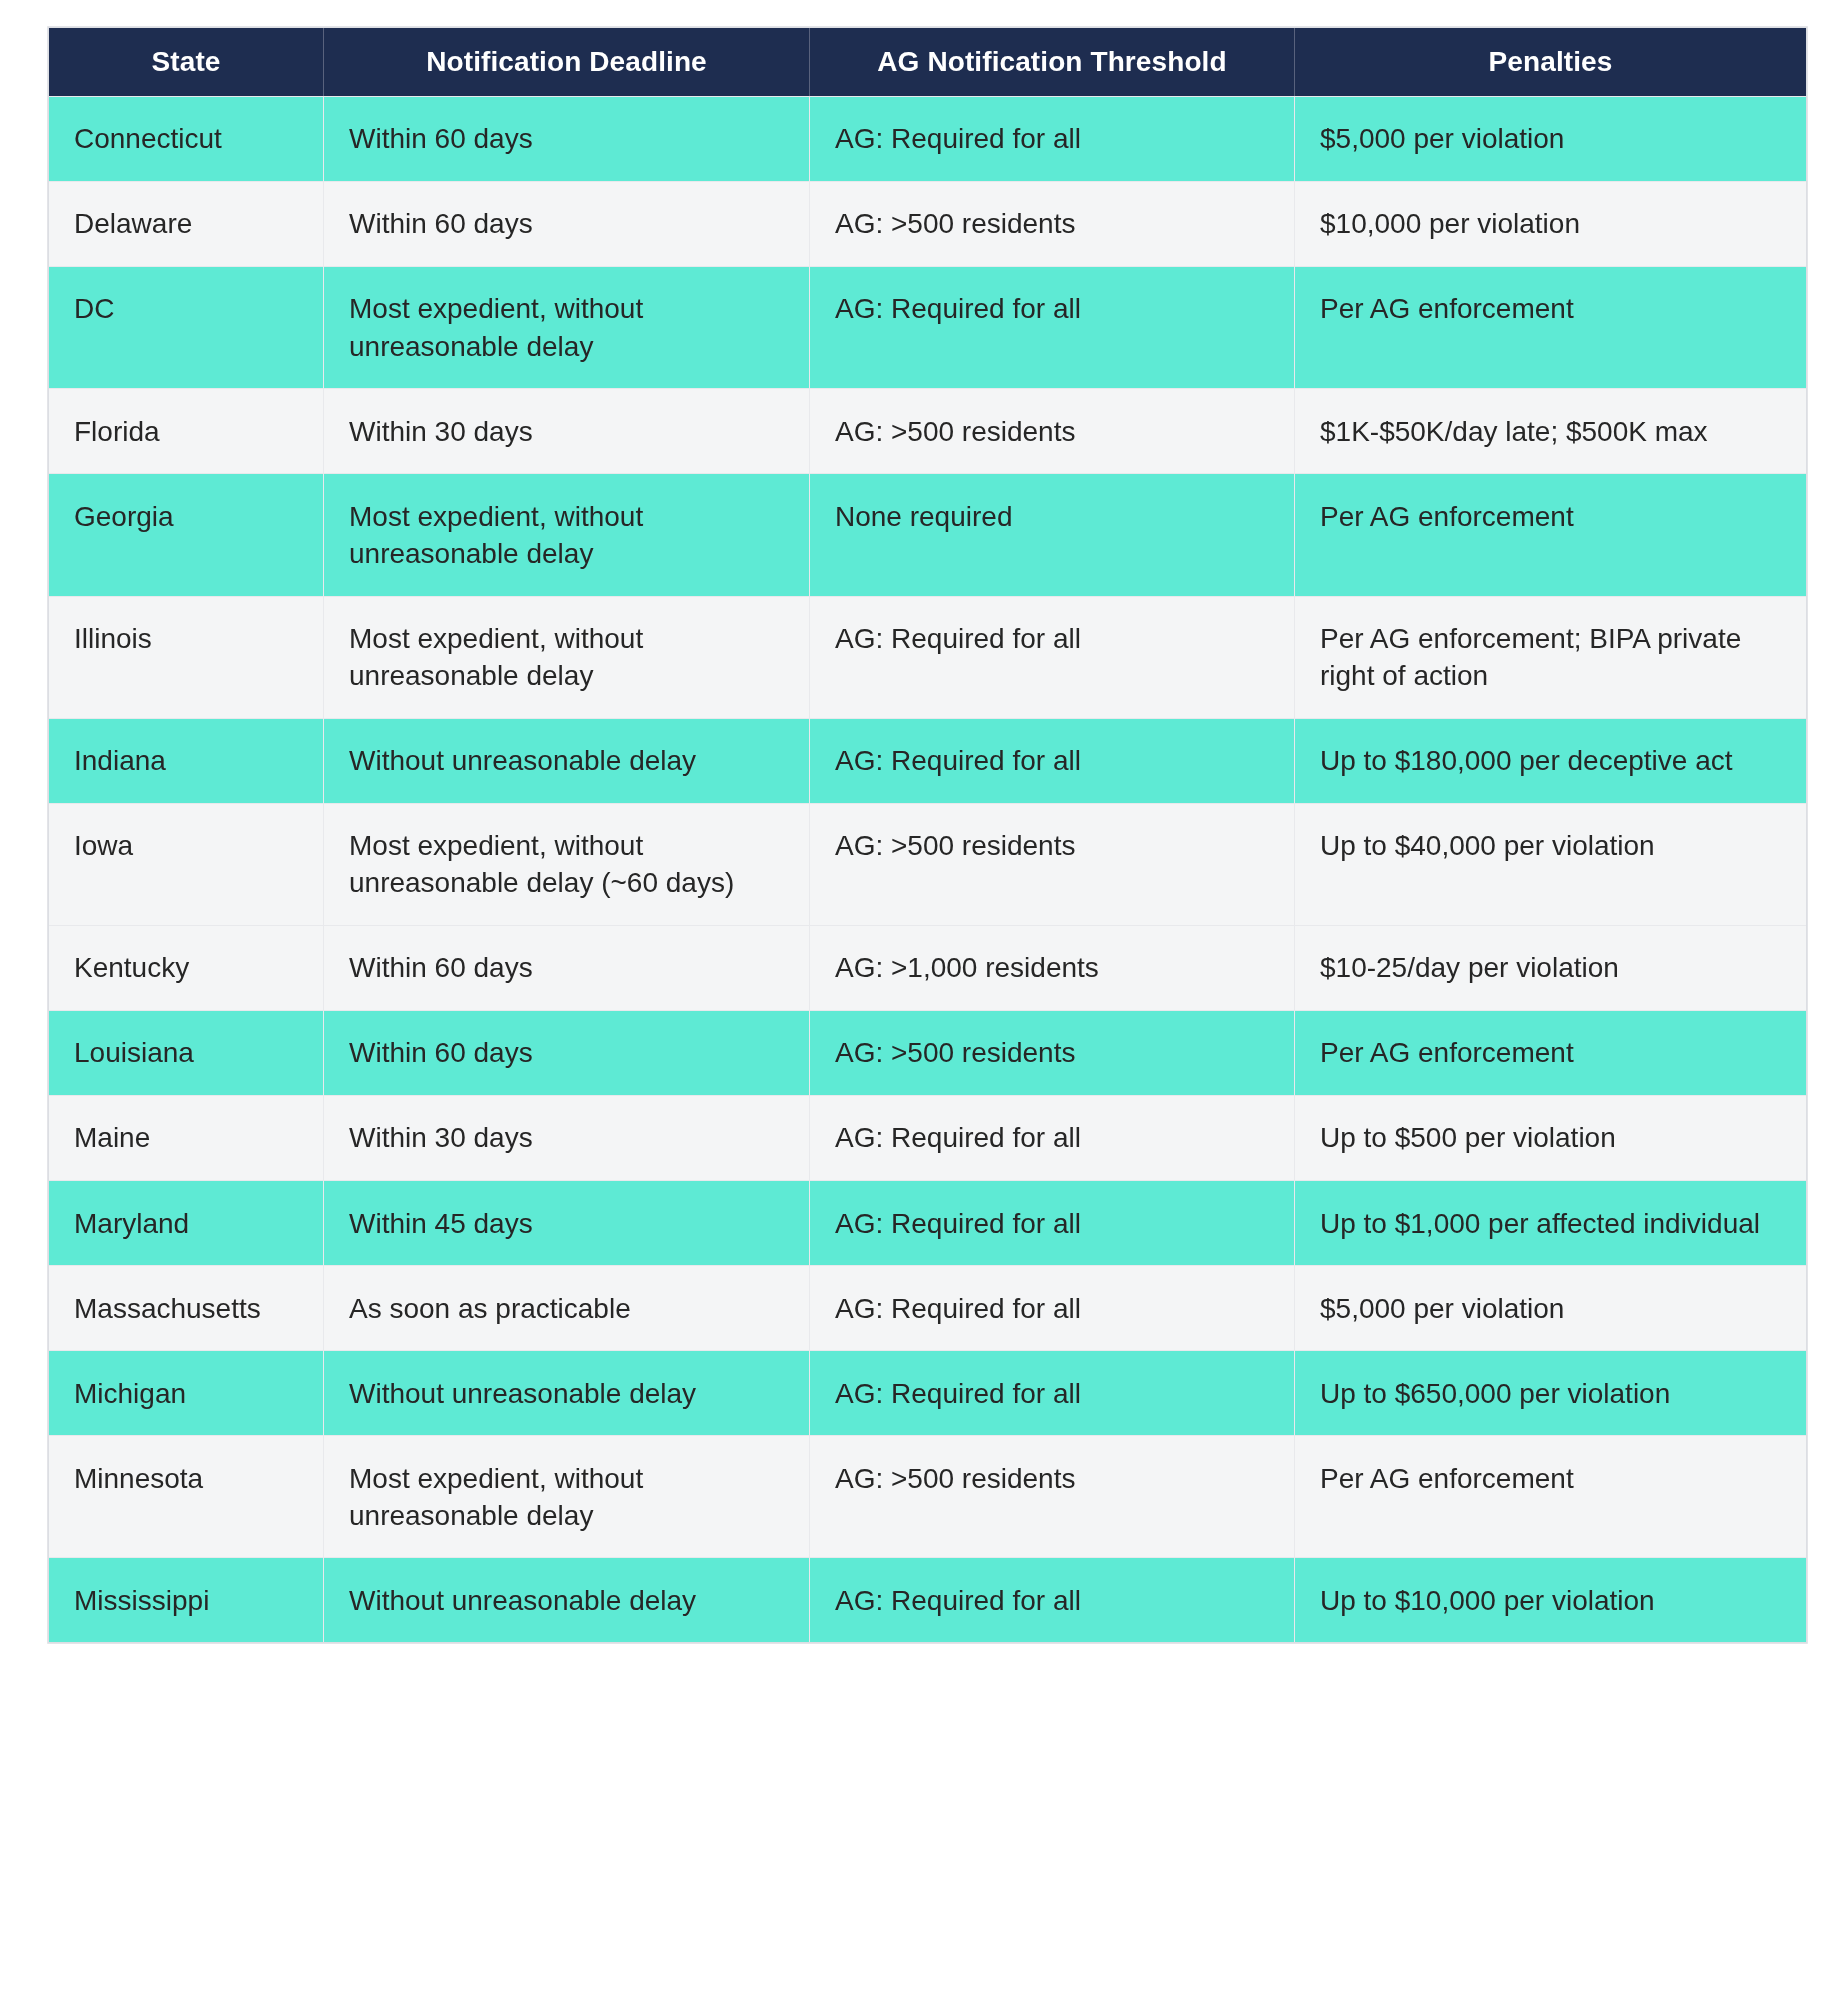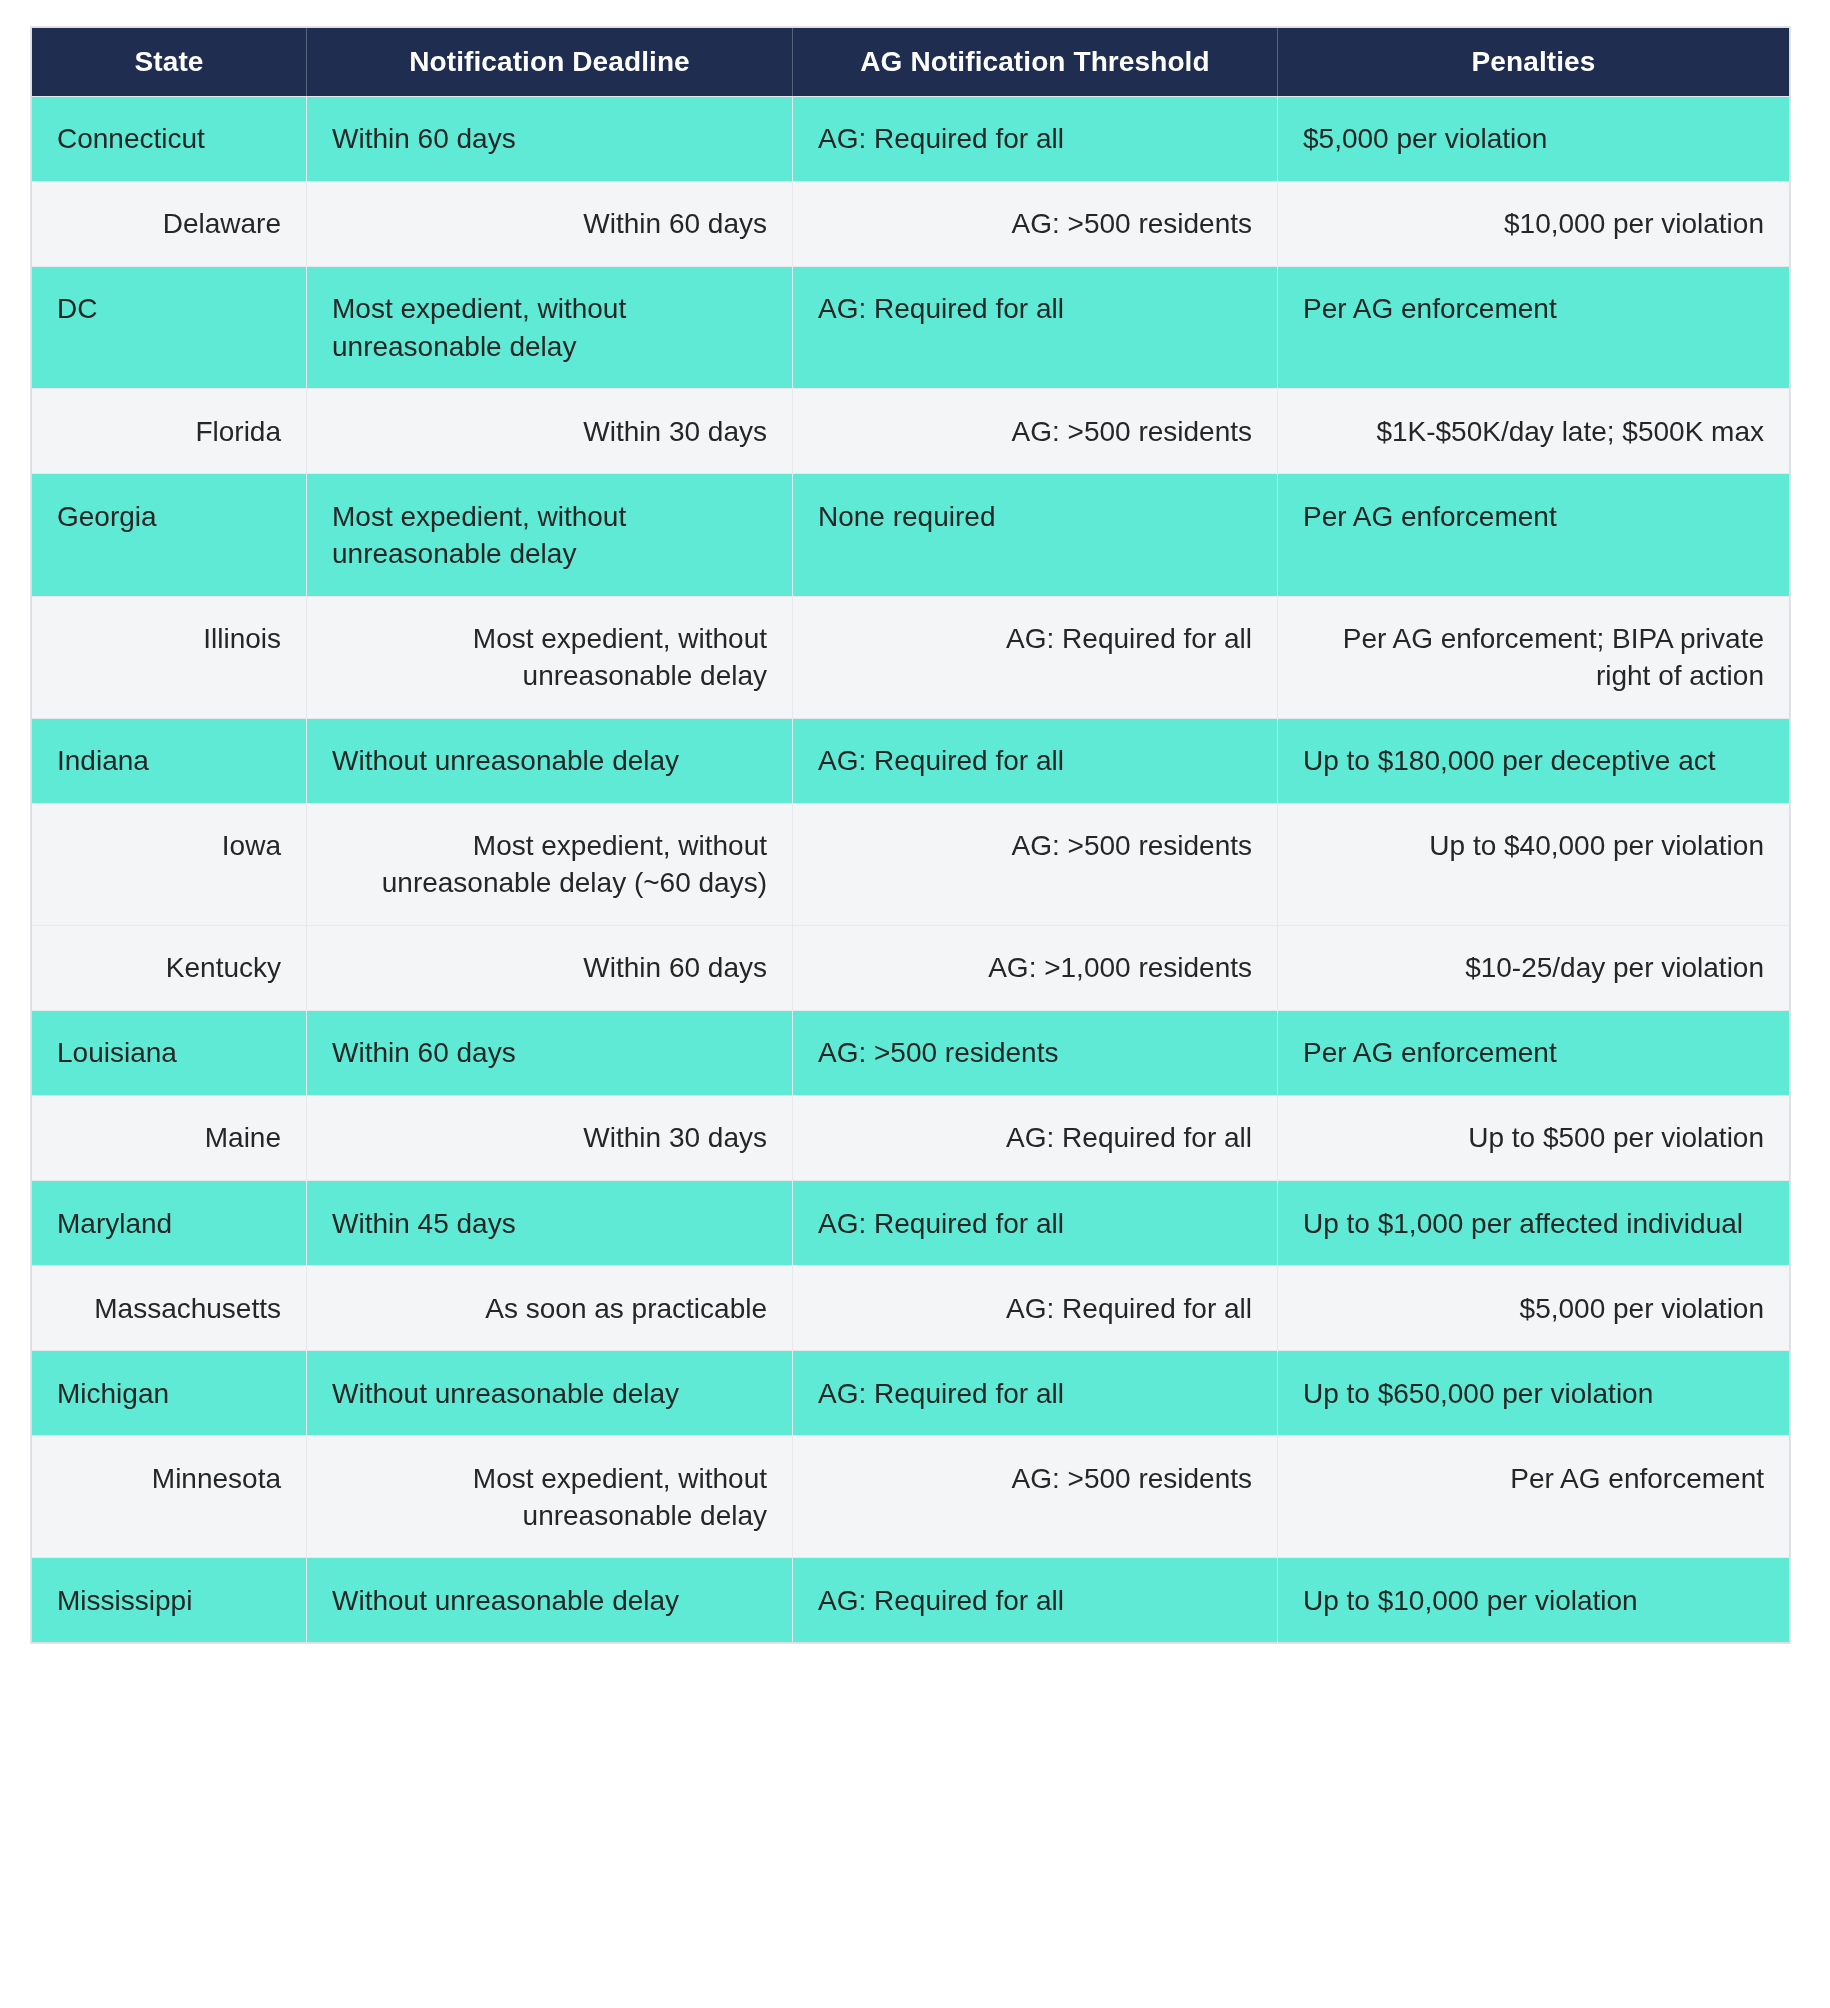--- a/index.html
+++ b/index.html
@@ -21,21 +21,21 @@
     position: absolute;
     left: 0;
     top: 0;
     width: 1831px;
     height: 2009px;
     overflow: hidden;
   }
 
   .table-wrap {
     position: absolute;
-    left: 32px;
+    left: 49px;
     top: 28px;
     width: 1757px;
   }
 
   table.reg-table {
     border-collapse: separate;
     border-spacing: 0;
     width: 1757px;
     table-layout: fixed;
     background: #ffffff;
@@ -80,21 +80,20 @@
   }
   tbody td:last-child {
     border-right: none;
   }
 
   tbody tr.row-even td {
     background: #5eead4;
   }
   tbody tr.row-odd td {
     background: #f4f5f6;
-    text-align: right;
   }
 
   
   .fade-overlay {
     position: absolute;
     left: 0;
     right: 0;
     bottom: 0;
     height: 297px;
     background: linear-gradient(to bottom,

